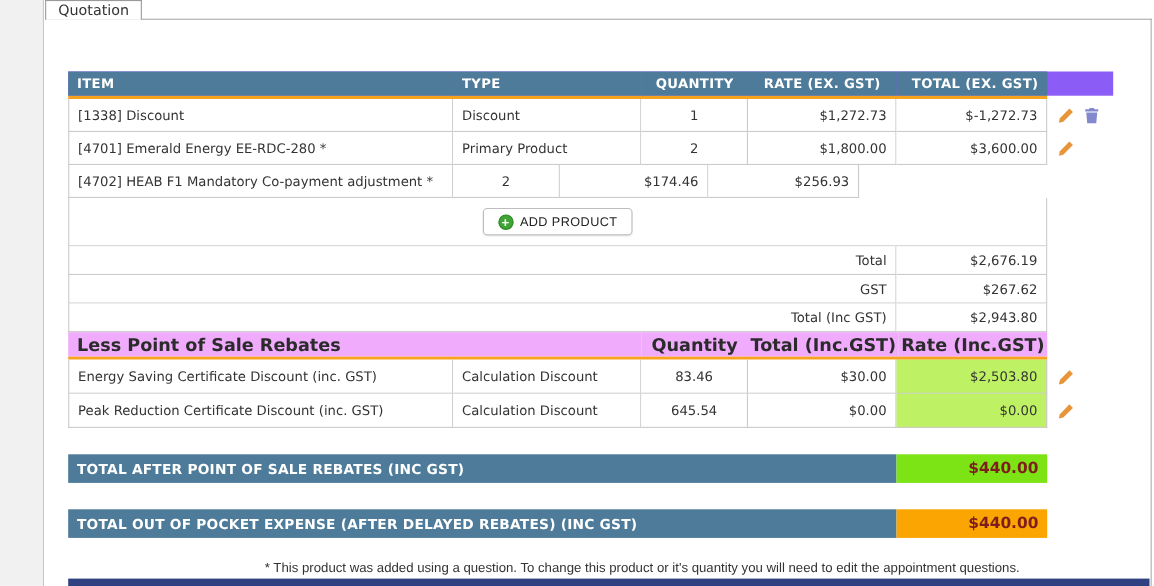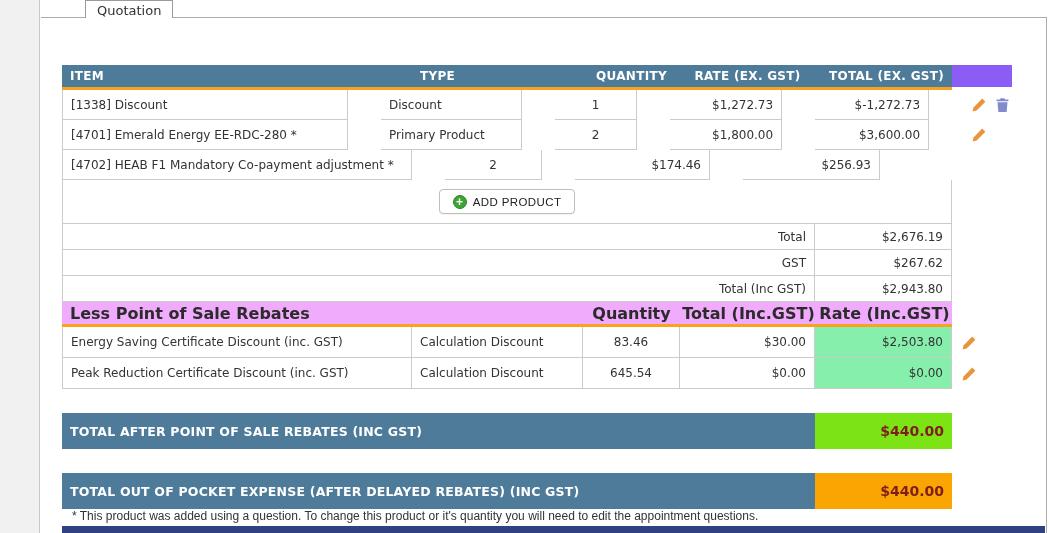--- a/index.html
+++ b/index.html
@@ -3,21 +3,21 @@
 <meta charset="utf-8">
 <style>
   * { margin:0; padding:0; box-sizing:border-box; }
   html,body { width:1049px; height:533px; background:#fff; font-family:"DejaVu Sans","Liberation Sans",sans-serif; overflow:hidden; }
   .stage { position:relative; width:1049px; height:533px; background:#fff; }
 
   .side-strip { position:absolute; left:0; top:0; width:40px; height:533px; background:#f1f1f1; border-right:1px solid #c8c8c8; }
   .panel-top-line { position:absolute; left:41px; top:17px; right:2px; height:1px; background:#ababab; }
   .panel-right-line { position:absolute; right:2px; top:17px; width:1px; bottom:0; background:#ababab; }
 
-  .tab { position:absolute; left:41px; top:0; height:18px; background:#fff; border:1px solid #9a9a9a; border-bottom:none; padding:1px 11px 0 11px; font-size:13px; color:#333; z-index:5; display:flex; align-items:center;margin-left:44px; }
+  .tab { position:absolute; left:41px; top:0; height:18px; background:#fff; border:1px solid #9a9a9a; border-bottom:none; padding:1px 11px 0 11px; font-size:13px; color:#333; z-index:5; display:flex; align-items:center; }
 
   .quote { position:absolute; left:62px; top:65px; width:955px; }
   .row { display:flex; width:950px; }
 
   
   .hdr { height:22px; background:#8b5cf6; }
   .hdr .cell { color:#fff; font-weight:bold; font-size:12px; letter-spacing:.3px; background:#4d7b99; border:none; }
   .orange-line { width:890px; height:3px; background:#f9a21d; }
 
   .cell { display:flex; align-items:center; padding:0 8px; font-size:12px; color:#333; background:#fff;
@@ -25,48 +25,48 @@
   .first { border-left:1px solid #cbcbcb; }
   .hdr .first { border-left:none; }
   .c-item { width:350px; }
   .c-type { width:171px; }
   .c-qty  { width:97px; justify-content:center; }
   .c-rate { width:135px; justify-content:flex-end; }
   .c-total{ width:137px; justify-content:flex-end; }
   .hdr .c-qty, .hdr .c-rate { justify-content:center; }
   .hdr .c-total { justify-content:flex-end; }
 
-  .prod { height:30px;gap:33px; }
+  .prod { height:30px; }
   .icons { width:60px; border:none; background:transparent; padding:0 0 0 8px; display:flex; align-items:center; gap:7px; }
   .icon-btn { width:17px; height:17px; display:inline-flex; align-items:center; justify-content:center; cursor:pointer; }
 
   .addrow { height:44px; }
   .addrow .cell { width:890px; justify-content:center; }
   .add-btn { display:inline-flex; align-items:center; gap:6px; height:25px; padding:0 13px; background:#fff; border:1px solid #bdbdbd; border-radius:4px; font-size:11.5px; letter-spacing:.4px; color:#222; cursor:pointer; box-shadow:0 1px 1px rgba(0,0,0,.05); }
   .plus-ic { width:14px; height:14px; border-radius:50%; background:#3fa433; color:#fff; font-size:12px; font-weight:bold; line-height:13px; text-align:center; border:1px solid #2e8526; }
 
   .sumrow { height:26px; }
   .c-sumlabel { width:753px; justify-content:flex-end; }
 
   
   .reb-hdr { height:22px; }
   .reb-hdr .cell { background:#f0abfc; color:#2b2b2b; font-weight:bold; font-size:16px; border:none; }
   .reb-hdr .c-sechead { width:521px; }
   .reb-hdr .c-qty, .reb-hdr .c-rate, .reb-hdr .c-total { justify-content:center; }
   .rebrow { height:31px;justify-content:center; }
-  .yellow { background:#86efac; }
-
-  .bigbar { height:36px; }
+  .yellow { background:#bef264; }
+
+  .bigbar { height:26px; }
   .bigbar .c-barlabel { width:753px; background:#4d7b99; color:#fff; font-weight:bold; font-size:12.5px; letter-spacing:.2px; border:none; }
   .bigbar .c-barvalue { width:137px; justify-content:flex-end; font-weight:bold; font-size:14px; color:#7f1d1d; border:none; }
   .bar-green .c-barvalue { background:#7ce314; }
   .bar-orange .c-barvalue { background:#faa502; }
   .gap24 { height:24px; } .gap24b { height:24px; }
 
-  .footnote { position:absolute; left:41px; top:509px; width:886px; text-align:left; font-size:12px; color:#333; font-family:"Liberation Sans",sans-serif;padding-left:31px; }
+  .footnote { position:absolute; left:41px; top:509px; width:886px; text-align:right; font-size:12px; color:#333; font-family:"Liberation Sans",sans-serif; }
   .bottom-bar { position:absolute; left:62px; top:526px; width:983px; height:7px; background:#2f4180; }
 </style>
 </head>
 <body>
 
 <div class="stage">
   <div class="side-strip"></div>
   <div class="panel-top-line"></div>
   <div class="panel-right-line"></div>
 

